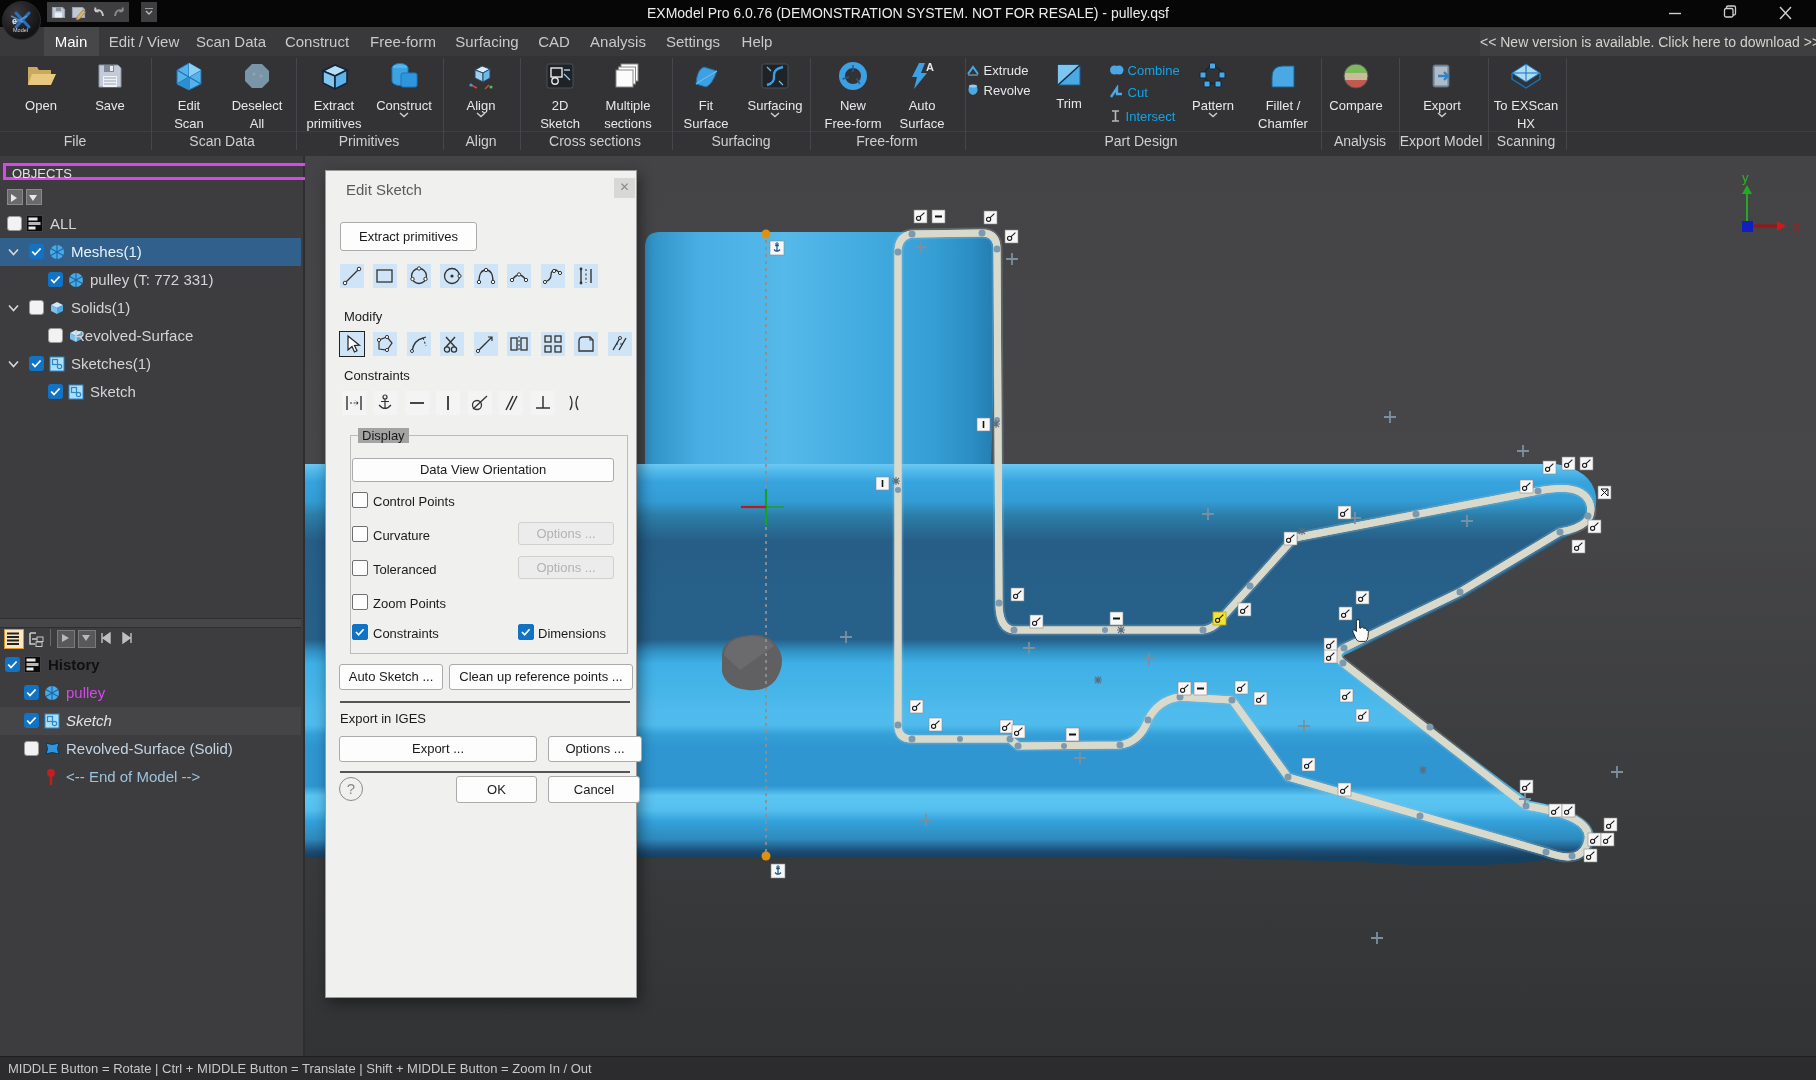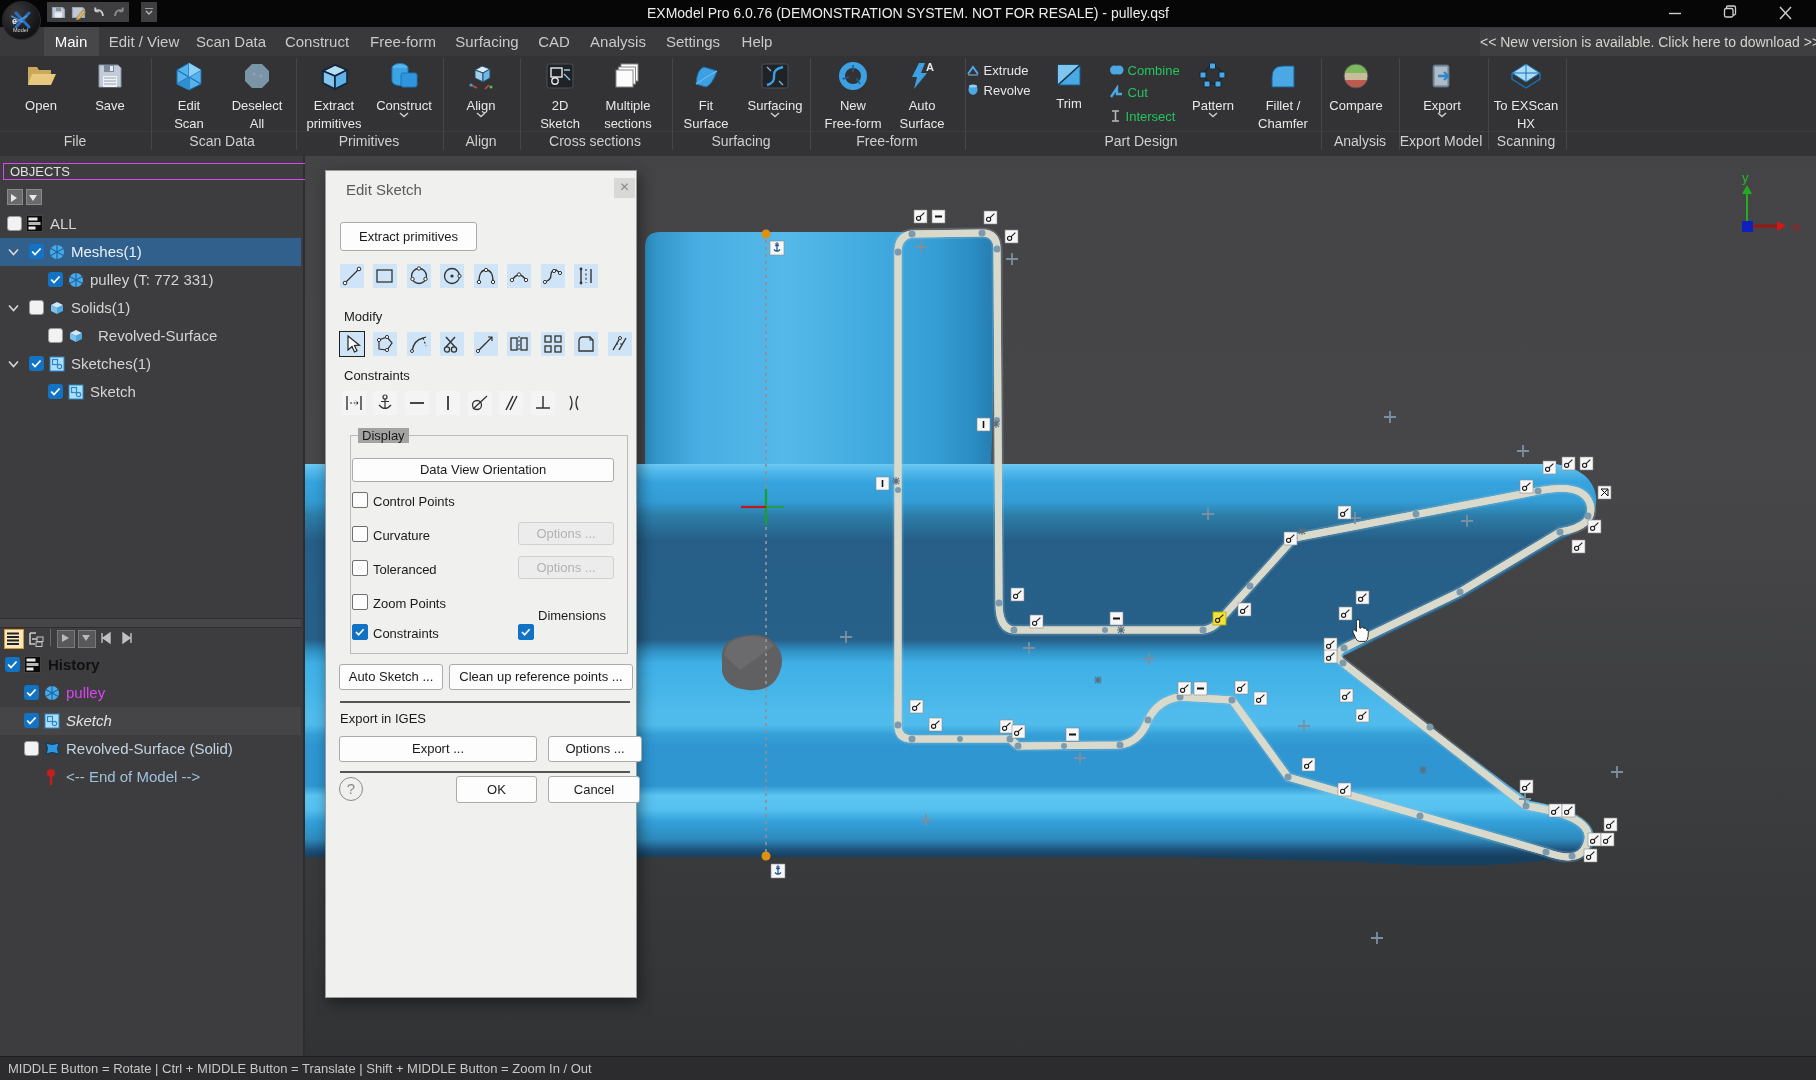--- a/index.html
+++ b/index.html
@@ -181,21 +181,21 @@
 <div style="height:20px"><svg width="14" height="14" viewBox="0 0 14 14" style="vertical-align:-2px">
         <path d="M3 3 q-2 8 4 9 q6 -1 4 -9" fill="#4aa8e4"></path>
         <ellipse cx="7" cy="3" rx="4" ry="1.6" fill="#8ecef2"></ellipse>
       </svg> Revolve</div>
 </div>
 <div class="rb" style="left:1039px;width:60px"><svg width="30" height="28" viewBox="0 0 30 28">
       <path d="M4 4 h22 v20 h-22 z" fill="#4aa8e4" stroke="#1a5e90"></path>
       <path d="M4 24 L26 4 h-22 z" fill="#7ec6ef"></path>
       <path d="M4 24 L26 4" stroke="#10304a" stroke-width="1.6"></path>
     </svg>Trim</div>
-<div class="abs" style="left:1109px;top:63px;width:90px;color:#22c55e;font-size:13px">
+<div class="abs" style="left:1109px;top:63px;width:90px;color:#0ea5e9;font-size:13px">
 <div style="height:22px"><svg width="15" height="14" viewBox="0 0 15 14" style="vertical-align:-2px">
         <circle cx="5.5" cy="7" r="4.5" fill="#4aa8e4"></circle>
         <circle cx="10" cy="7" r="4.5" fill="#4aa8e4"></circle>
       </svg> Combine</div>
 <div style="height:24px"><svg width="15" height="14" viewBox="0 0 15 14" style="vertical-align:-2px">
         <path d="M2 12 L8 3 v6 h5" fill="none" stroke="#4aa8e4" stroke-width="2.4"></path>
       </svg> Cut</div>
 <div style="height:20px"><svg width="13" height="14" viewBox="0 0 13 14" style="vertical-align:-2px">
         <path d="M3 2 h7 M3 12 h7 M6.5 2 v10" stroke="#b8b8b8" stroke-width="1.6"></path>
       </svg> Intersect</div>
@@ -250,21 +250,21 @@
 <div class="glbl" style="left:481px">Align</div>
 <div class="glbl" style="left:595px">Cross sections</div>
 <div class="glbl" style="left:741px">Surfacing</div>
 <div class="glbl" style="left:887px">Free-form</div>
 <div class="glbl" style="left:1141px">Part Design</div>
 <div class="glbl" style="left:1360px">Analysis</div>
 <div class="glbl" style="left:1441px">Export Model</div>
 <div class="glbl" style="left:1526px">Scanning</div>
 
 <div class="abs" style="left:0;top:156px;width:305px;height:900px;background:#3d3d3f;border-right:2px solid #2e2e30;box-sizing:border-box"></div>
-<div class="abs" style="left:3px;top:163px;width:325px;height:17px;border:1px solid #d946ef;color:#e2e2e2;font-size:13px;line-height:16px;padding-left:6px;box-sizing:border-box">OBJECTS</div>
+<div class="abs" style="left:3px;top:163px;width:325px;height:17px;border:3px solid #d946ef;color:#e2e2e2;font-size:13px;line-height:16px;padding-left:6px;box-sizing:border-box">OBJECTS</div>
 <div class="abs" style="left:7px;top:189px;width:14px;height:14px;background:#6a6a6c;border:1px solid #8a8a8c"><svg width="12" height="12" viewBox="0 0 12 12">
       <path d="M3 2 l6 4 -6 4 z" fill="#e8e8e8"></path>
     </svg></div>
 <div class="abs" style="left:26px;top:189px;width:14px;height:14px;background:#6a6a6c;border:1px solid #8a8a8c"><svg width="12" height="12" viewBox="0 0 12 12">
       <path d="M2 3 h8 l-4 6 z" fill="#e8e8e8"></path>
     </svg></div>
 
 <div class="trow" style="top:210px">
  <span class="cb off" style="left:7px"></span>
  <svg class="abs" style="left:26px;top:5px" width="17" height="17" viewBox="0 0 17 17">
@@ -314,21 +314,21 @@
     </svg>
  <span class="abs" style="left:71px">Solids(1)</span>
 </div>
 <div class="trow" style="top:322px">
  <span class="cb off" style="left:48px"></span>
  <svg class="abs" style="left:68px;top:6px" width="16" height="16" viewBox="0 0 16 16">
       <path d="M2 5 L8 2 L14 5 L8 8 Z" fill="#cde8f8"></path>
       <path d="M2 5 L8 8 V14 L2 11 Z" fill="#7ec2ec"></path>
       <path d="M14 5 L8 8 V14 L14 11 Z" fill="#50a8e0"></path>
     </svg>
- <span class="abs" style="left:98px">Revolved-Surface</span>
+ <span class="abs" style="left:74px">Revolved-Surface</span>
 </div>
 <div class="trow" style="top:350px">
  <svg class="abs" style="left:8px;top:10px" width="11" height="8" viewBox="0 0 11 8">
       <path d="M1 1.5 l4.5 5 4.5 -5" stroke="#d8d8d8" stroke-width="1.6" fill="none"></path>
     </svg>
  <span class="cb on" style="left:29px">
       <svg width="15" height="15" viewBox="0 0 15 15">
         <path d="M3.2 7.5 l2.8 3 5.6 -6" stroke="#fff" stroke-width="1.8" fill="none"></path>
       </svg>
     </span>
@@ -796,21 +796,21 @@
 <div class="dlg-btn dis" style="left:192px;top:385px;width:94px;height:21px;line-height:21px">Options ...</div>
 <span class="ck" style="left:26px;top:423px"></span>
     <span class="cklbl" style="left:47px;top:425px">Zoom Points</span>
 <span class="ck on" style="left:26px;top:453px"><svg width="14" height="14" viewBox="0 0 14 14">
         <path d="M3 7 l2.6 2.8 5 -5.6" stroke="#fff" stroke-width="1.7" fill="none"></path>
       </svg></span>
     <span class="cklbl" style="left:47px;top:455px">Constraints</span>
 <span class="ck on" style="left:192px;top:453px"><svg width="14" height="14" viewBox="0 0 14 14">
         <path d="M3 7 l2.6 2.8 5 -5.6" stroke="#fff" stroke-width="1.7" fill="none"></path>
       </svg></span>
-    <span class="cklbl" style="left:212px;top:437px">Dimensions</span>
+    <span class="cklbl" style="left:212px;top:455px">Dimensions</span>
 <div class="dlg-btn" style="left:13px;top:493px;width:102px;height:24px;line-height:24px">Auto Sketch ...</div>
 <div class="dlg-btn" style="left:123px;top:493px;width:182px;height:24px;line-height:24px">Clean up reference points ...</div>
 <div class="abs" style="left:14px;top:530px;width:290px;height:2px;background:#555"></div>
 <div class="abs" style="left:14px;top:540px;font-size:13px;color:#1a1a1a">Export in IGES</div>
 <div class="dlg-btn" style="left:13px;top:565px;width:196px;height:24px;line-height:24px">Export ...</div>
 <div class="dlg-btn" style="left:222px;top:565px;width:92px;height:24px;line-height:24px">Options ...</div>
 <div class="abs" style="left:14px;top:600px;width:290px;height:2px;background:#555"></div>
 <div class="abs" style="left:13px;top:606px;width:22px;height:22px;border:1.5px solid #8a8a8a;border-radius:50%;color:#8a8a8a;font-size:15px;text-align:center;line-height:22px">?</div>
 <div class="dlg-btn" style="left:130px;top:605px;width:79px;height:25px;line-height:25px">OK</div>
 <div class="dlg-btn" style="left:222px;top:605px;width:90px;height:25px;line-height:25px">Cancel</div>

